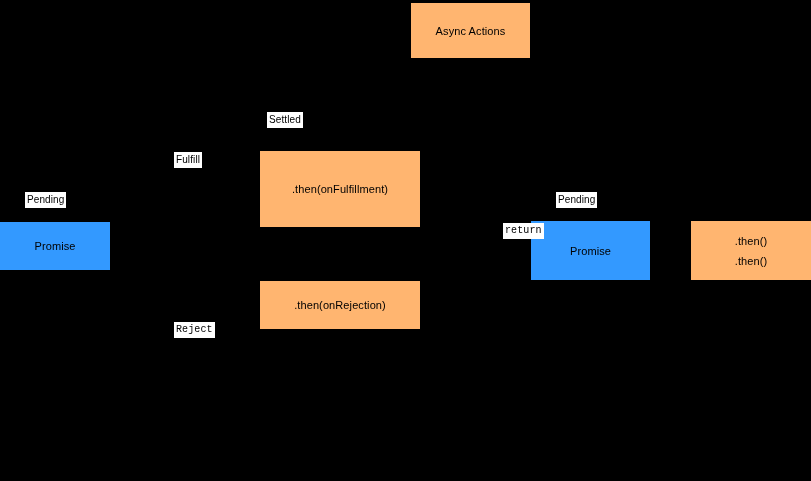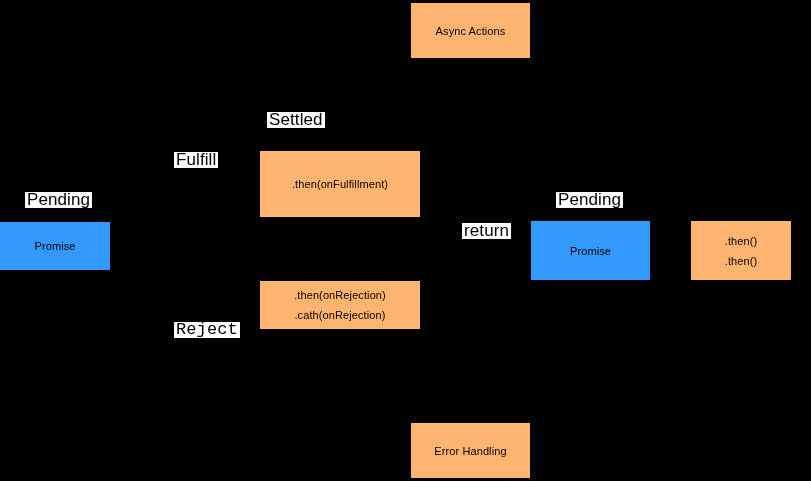--- a/index.html
+++ b/index.html
@@ -31,38 +31,37 @@
     white-space: pre;
   }
   .node-orange { background: #ffb570; }
   .node-blue   { background: #3399ff; font-weight: normal; }
   .node-line { display: block; }
 
   .edge-label {
     position: absolute;
     background: #ffffff;
     color: #000000;
-    font-size: 17px;
+    font-size: 10px;
     line-height: 14px;
     padding: 1px 2px;
     box-sizing: border-box;
     white-space: nowrap;
     letter-spacing: 0.1px;
   }
 </style>
 </head>
 <body>
 
 <div id="canvas">
     <div class="node node-orange" style="left: 411px; top: 3px; width: 119px; height: 55px;"><span class="node-line">Async Actions</span></div>
     <div class="node node-blue" style="left: 0px; top: 222px; width: 110px; height: 48px;"><span class="node-line">Promise</span></div>
-    <div class="node node-orange" style="left: 260px; top: 151px; width: 160px; height: 66px;"><span class="node-line">.then(onFulfillment)</span></div>
-    <div class="node node-orange" style="left: 260px; top: 281px; width: 160px; height: 48px;"><span class="node-line">.then(onRejection)</span><span class="node-line">.cath(onRejection)</span></div>
+    <div class="node node-orange" style="left: 260px; top: 151px; width: 160px; height: 76px;"><span class="node-line">.then(onFulfillment)</span></div>
+    <div class="node node-orange" style="left: 260px; top: 281px; width: 160px; height: 48px;"><span class="node-line">.then(onRejection)</span></div>
     <div class="node node-blue" style="left: 531px; top: 221px; width: 119px; height: 59px;"><span class="node-line">Promise</span></div>
-    <div class="node node-orange" style="left: 691px; top: 221px; width: 100px; height: 59px;"><span class="node-line">.then()</span><span class="node-line">.then()</span></div>
-    <div class="node node-orange" style="left: 411px; top: 423px; width: 119px; height: 55px;"><span class="node-line">Error Handling</span></div>
+    <div class="node node-orange" style="left: 691px; top: 221px; width: 120px; height: 59px;"><span class="node-line">.then()</span><span class="node-line">.then()</span></div>
     <div class="edge-label" style="left: 267px; top: 112px;">Settled</div>
     <div class="edge-label" style="left: 174px; top: 152px;">Fulfill</div>
     <div class="edge-label" style="left: 25px; top: 192px;">Pending</div>
     <div class="edge-label" style="left: 556px; top: 192px;">Pending</div>
     <div class="edge-label" style="left: 174px; top: 322px; font-family: Liberation Mono, monospace;">Reject</div>
-    <div class="edge-label" style="left: 462px; top: 223px;">return</div>
+    <div class="edge-label" style="left: 503px; top: 223px; font-family: Liberation Mono, monospace;">return</div>
   </div>
 
 </body></html>

